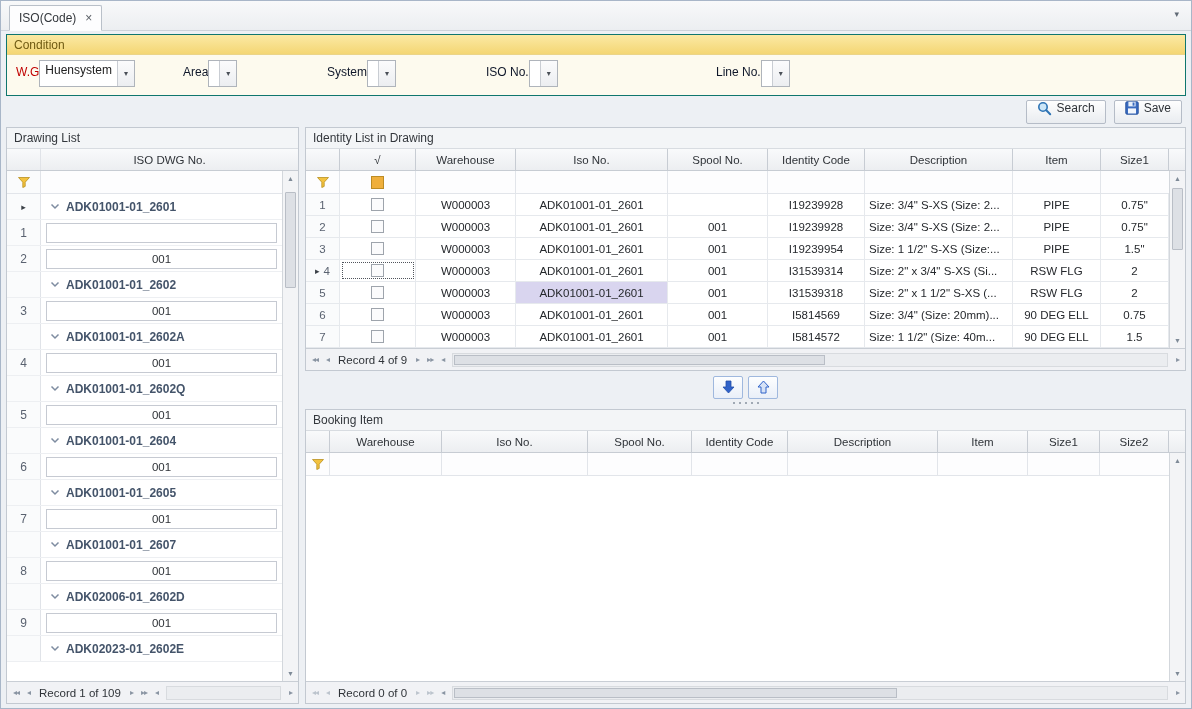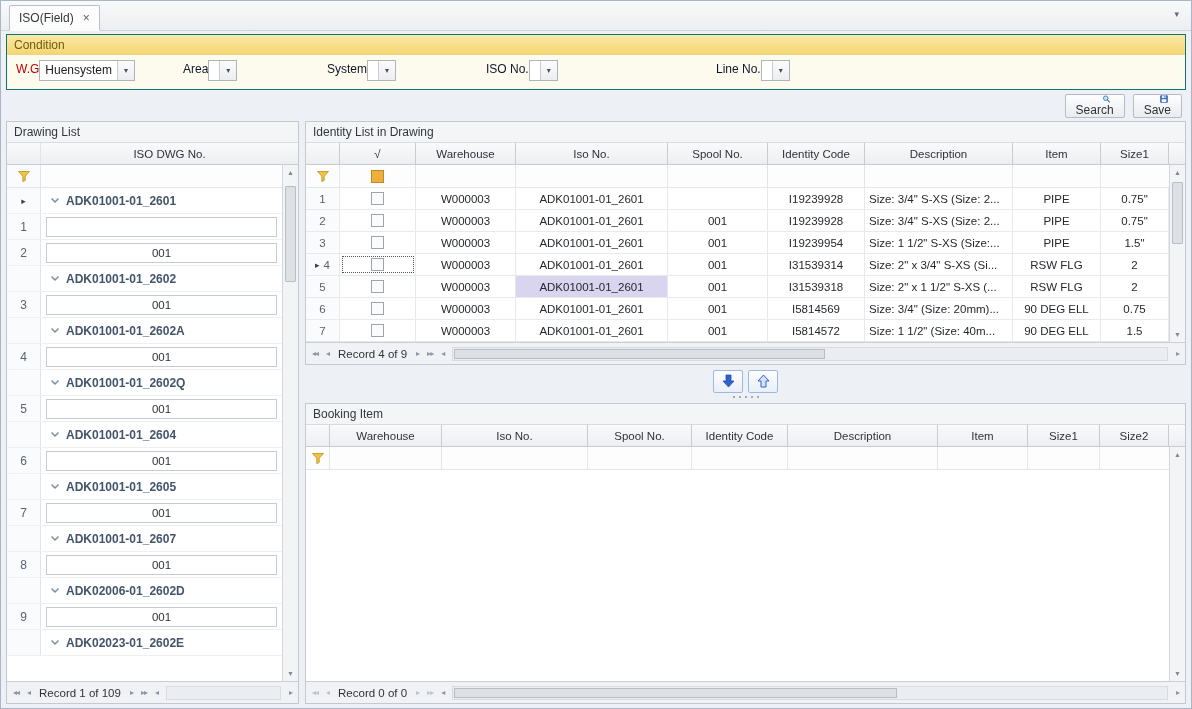--- a/index.html
+++ b/index.html
@@ -20,33 +20,33 @@
   .tabbar-spacer { flex:1; }
   .tabbar-arrow { color:#606A75; font-size:9px; align-self:center; padding:0 4px 4px 0; }
   
   .condition-box { margin:3px 5px 0; border:1px solid #0f766e; flex:none; }
   .condition-header { height:20px; background:linear-gradient(#FBE9A4,#F4D674);
     padding:3px 7px 0; color:#6F5A12; border-bottom:1px solid #EBD488; }
   .condition-body { background:#FDFAEE; padding:5px 8px 8px; display:flex; }
   .cfield { display:flex; flex-direction:row;align-items:center; }
   .clabel { font-size:12px; color:#0f172a; height:14px; margin-bottom:3px; padding-left:1px; white-space:nowrap; }
   .cfield.wg .clabel { color:#C00000; }
-  .combo { height:21px; background:#fff; border:1px solid #AFB4BB; display:flex; }
+  .combo { height:27px; background:#fff; border:1px solid #AFB4BB; display:flex; }
   .combo-value { flex:1; padding:2px 5px 0; overflow:hidden; white-space:nowrap; color:#222; }
   .combo-btn { width:17px; border-left:1px solid #C9CDD3; background:linear-gradient(#FBFBFC,#ECEEF1);
     display:flex; align-items:center; justify-content:center; }
   .combo-arrow { color:#4A5058; font-size:8px; }
   .f-wg{width:160px; margin-right:7px;} .f-area{width:136px; margin-right:8px;}
   .f-system{width:146px; margin-right:13px;} .f-iso{width:220px; margin-right:10px;} .f-line{width:222px;}
   
   .toolbar-row { height:31px; flex:none; display:flex; justify-content:flex-end; align-items:center;
     gap:8px; padding:0 9px; }
   .btn { height:24px; border:1px solid #B5BCC7; border-radius:2px;
-    background:linear-gradient(#FEFEFE,#E9ECF0); display:flex; align-items:flex-end; 
-    padding:0 10px; color:#2F3338; cursor:default;flex-direction:column; }
+    background:linear-gradient(#FEFEFE,#E9ECF0); display:flex; align-items:flex-start; gap:5px;
+    padding:0 10px; color:#2F3338; cursor:default; }
   
   .main { flex:1; min-height:0; display:flex; gap:6px; padding:0 5px 4px; }
   .panel { background:#fff; border:1px solid #C3C9D1; display:flex; flex-direction:column; min-height:0; }
   .left-panel { width:293px; flex:none; }
   .right-col { flex:1; min-width:0; display:flex; flex-direction:column;justify-content:flex-end; }
   .identity-panel { height:244px; flex:none; }
   .transfer-zone { height:38px; flex:none; display:flex; flex-direction:column; align-items:center;
     justify-content:center; gap:2px; }
   .booking-panel { flex:1; min-height:0; }
   .panel-caption { height:21px; flex:none; background:#F3F5F7; border-bottom:1px solid #D8DCE1;
@@ -112,21 +112,21 @@
     background-size:6px 4px; background-position:center; }
   .empty-body { flex:1; background:#fff; }
 </style>
 </head>
 <body>
 
 <div class="app">
 
   <div class="tabbar">
     <div class="tab">
-      <span class="tab-title">ISO(Field)</span>
+      <span class="tab-title">ISO(Code)</span>
       <span class="tab-close">×</span>
     </div>
     <div class="tabbar-spacer"></div>
     <span class="tabbar-arrow">▾</span>
   </div>
 
   <div class="condition-box">
     <div class="condition-header">
       <span>Condition</span>
     </div>

